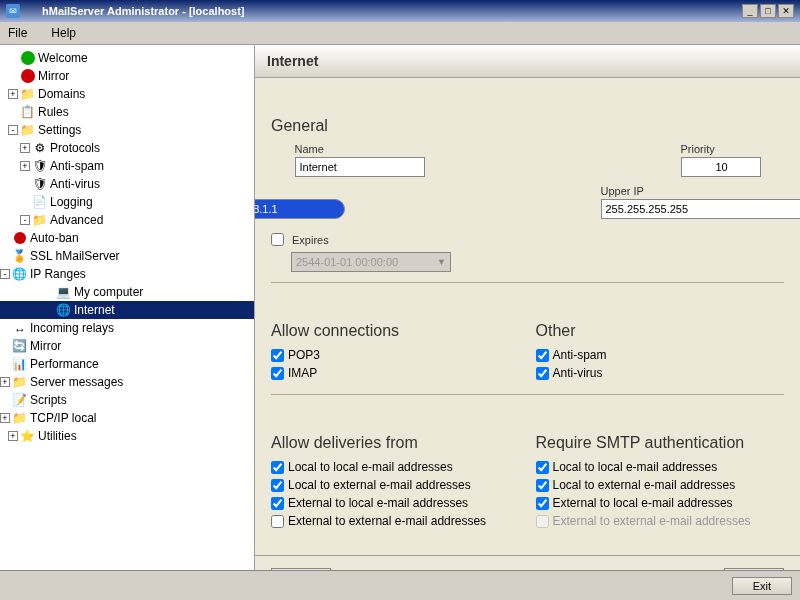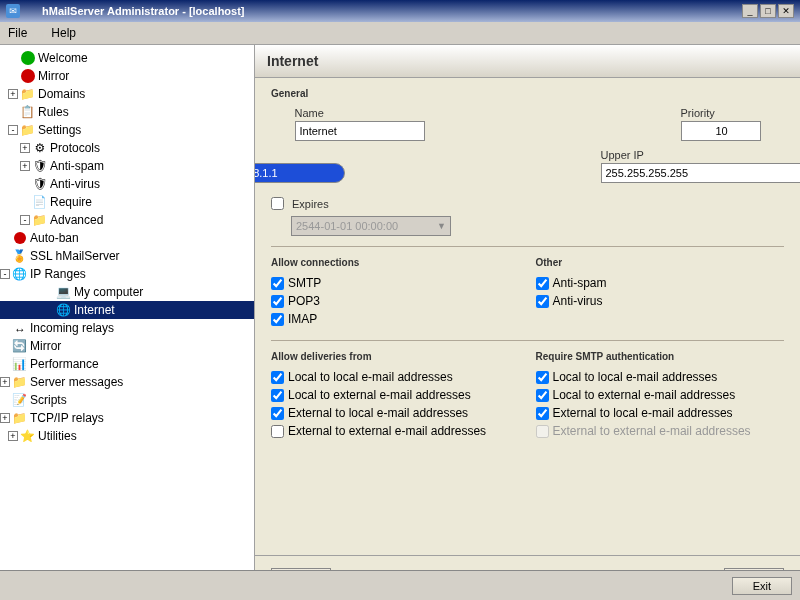--- a/index.html
+++ b/index.html
@@ -141,24 +141,25 @@
       font-size: 14px;
       font-weight: bold;
       color: #333;
     }
 
     .content-body {
       padding: 10px 16px;
     }
 
     .section-title {
-      font-weight: bold;
-      font-size: 10px;
+      font-weight: normal;
+      font-size: 16px;
       color: #333;
       margin-bottom: 8px;
+      margin-top: 29px;
     }
 
     .form-group {
       margin-bottom: 8px;
     }
     .form-label {
       font-size: 11px;
       color: #333;
       display: block;
       margin-bottom: 2px;
@@ -355,21 +356,21 @@
 
     <div class="tree-item indent2">
       <span class="expand-btn" style="visibility:hidden;"></span>
       <span class="tree-icon">🛡</span>
       <span>Anti-virus</span>
     </div>
 
     <div class="tree-item indent2">
       <span class="expand-btn" style="visibility:hidden;"></span>
       <span class="tree-icon">📄</span>
-      <span>Require</span>
+      <span>Logging</span>
     </div>
 
     <div class="tree-item indent2">
       <span class="expand-btn">-</span>
       <span class="tree-icon">📁</span>
       <span>Advanced</span>
     </div>
 
     <div class="tree-item indent3">
       <span class="expand-btn" style="visibility:hidden;"></span>
@@ -429,21 +430,21 @@
 
     <div class="tree-item indent3">
       <span class="expand-btn" style="visibility:hidden;"></span>
       <span class="tree-icon">📝</span>
       <span>Scripts</span>
     </div>
 
     <div class="tree-item indent3">
       <span class="expand-btn">+</span>
       <span class="tree-icon">📁</span>
-      <span>TCP/IP relays</span>
+      <span>TCP/IP local</span>
     </div>
 
     <div class="tree-item indent1">
       <span class="expand-btn">+</span>
       <span class="tree-icon">⭐</span>
       <span>Utilities</span>
     </div>
 
   </div>
 
@@ -484,24 +485,20 @@
         <span class="date-combo-arrow">▼</span>
       </div>
 
       <hr class="divider">
 
       <div class="two-col">
         <div class="col">
           <div class="section-title">Allow connections</div>
           <div class="checkbox-row">
             <input type="checkbox" checked="" style="">
-            <label>SMTP</label>
-          </div>
-          <div class="checkbox-row">
-            <input type="checkbox" checked="" style="">
             <label>POP3</label>
           </div>
           <div class="checkbox-row">
             <input type="checkbox" checked="" style="">
             <label>IMAP</label>
           </div>
         </div>
         <div class="col">
           <div class="section-title">Other</div>
           <div class="checkbox-row">

